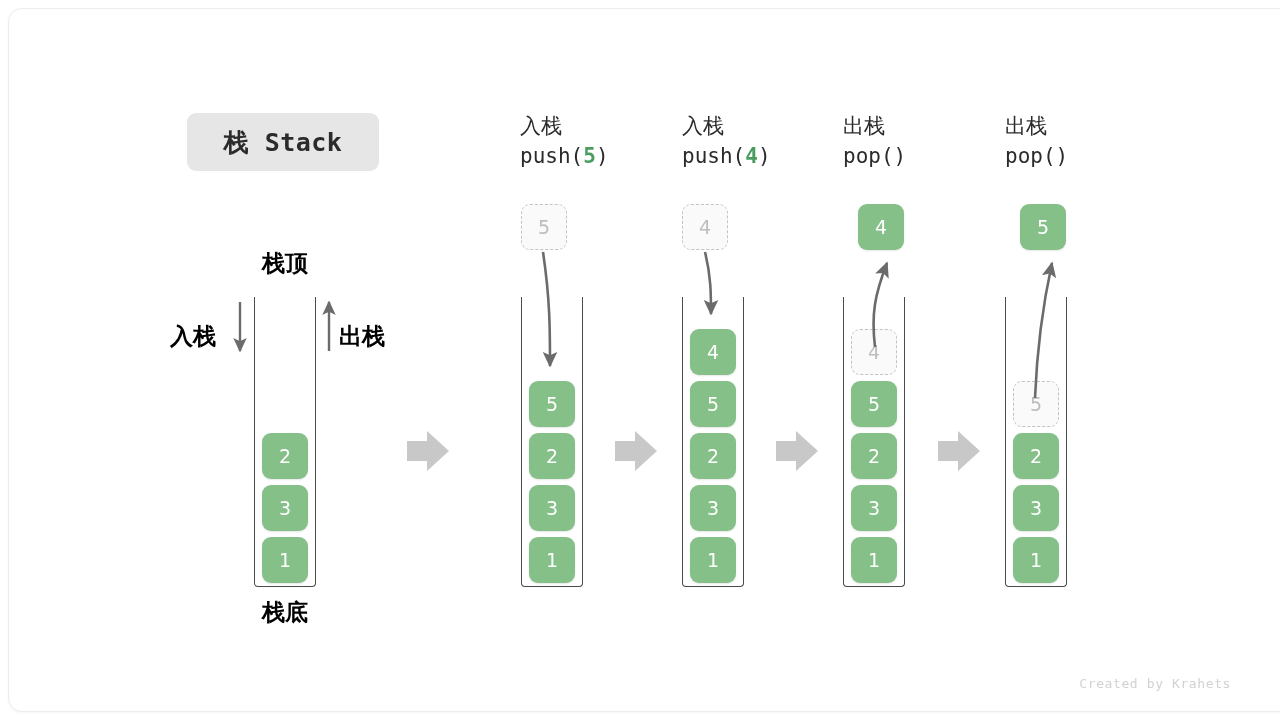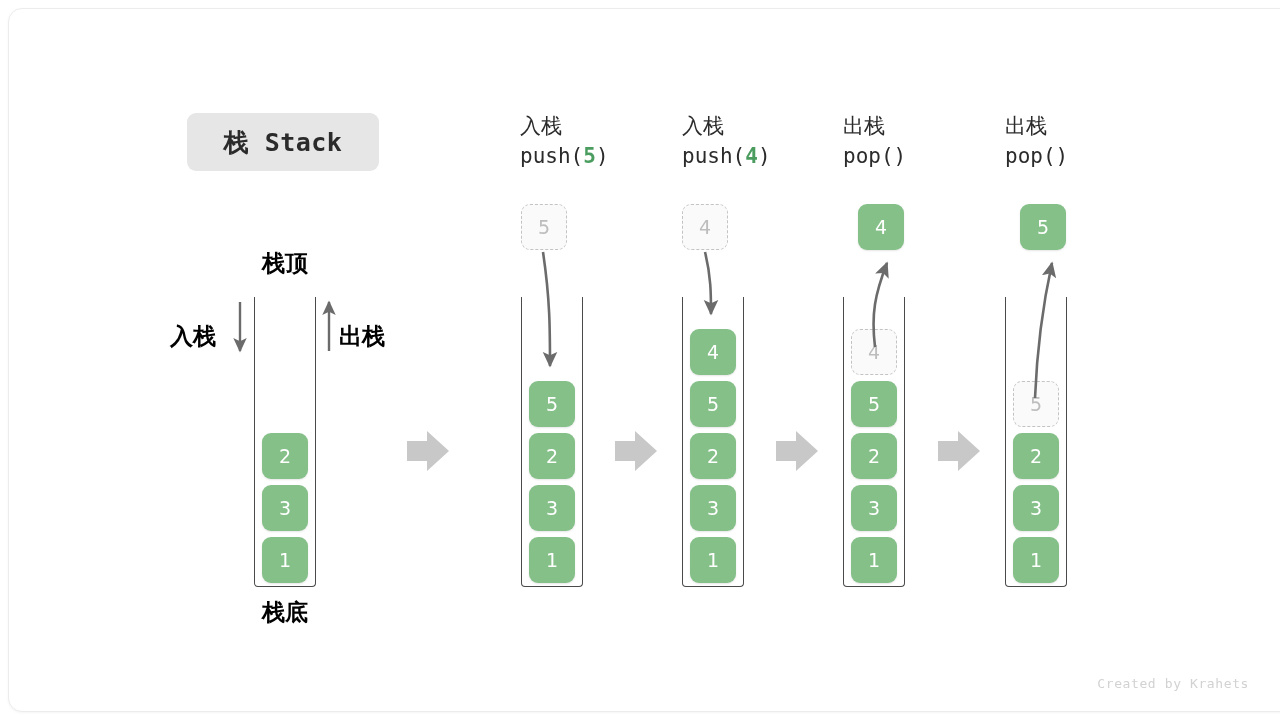--- a/index.html
+++ b/index.html
@@ -97,21 +97,21 @@
     color:#bdbdbd;
     border:1.6px dashed #c3c3c3;
   }
 
   
   .overlay{position:absolute;left:0;top:0;width:1262px;height:702px;pointer-events:none;}
 
   
   .credit{
     position:absolute;
-    right:22px;bottom:20px;
+    right:40px;bottom:20px;
     font-family:"DejaVu Sans Mono","Liberation Mono",monospace;
     font-size:13px;
     color:#d2d2d2;
     letter-spacing:0.6px;
     white-space:nowrap;
   }
 </style>
 </head>
 <body>
 

